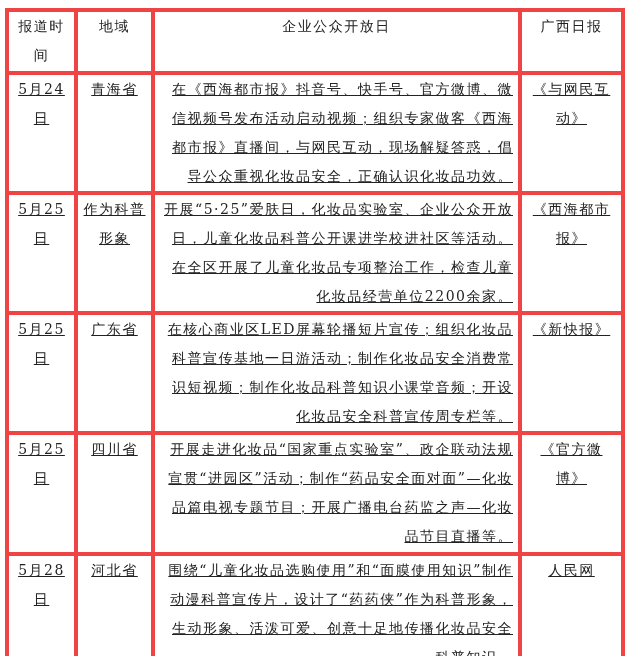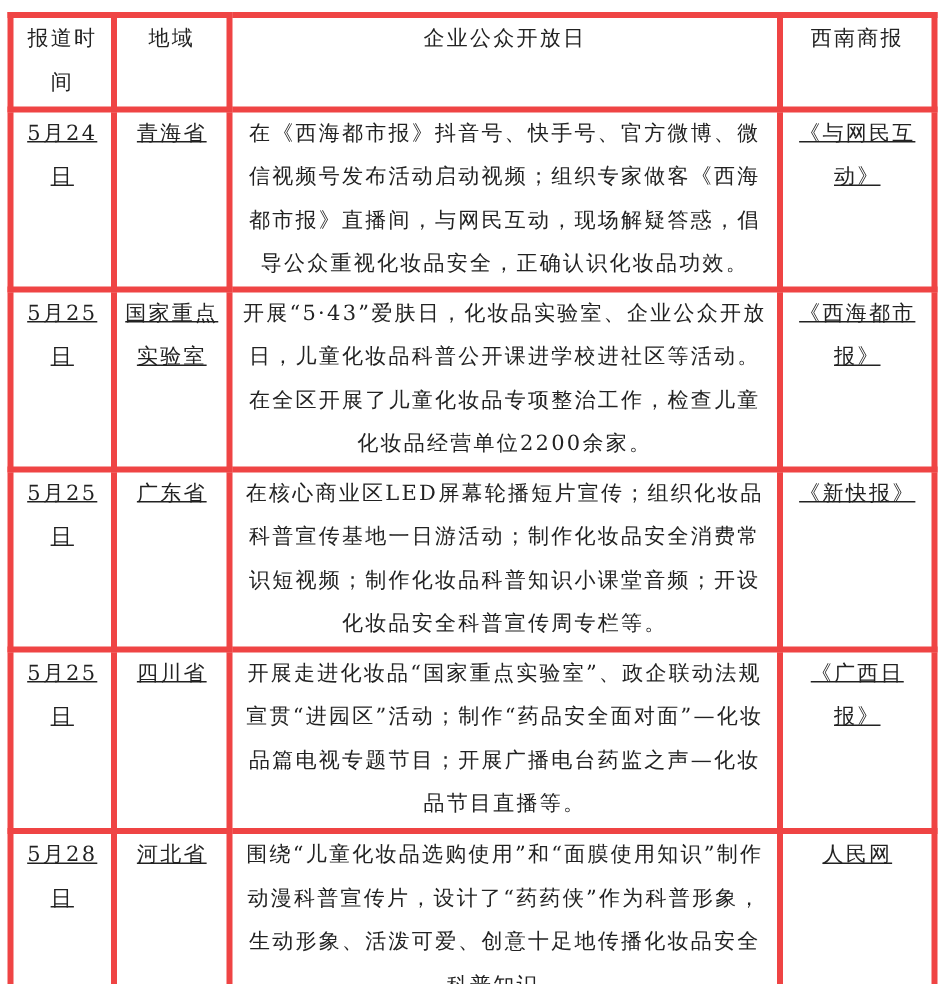--- a/index.html
+++ b/index.html
@@ -14,21 +14,21 @@
       border: 4px solid #ef4444;
       font-weight: normal;
       font-size: 14px;
       line-height: 29px;
       vertical-align: top;
       padding: 0 5px;
       letter-spacing: 1.5px;
     }
     th { text-align: center; }
     td.c-date, td.c-region, td.c-media { text-align: center; text-decoration: underline; }
-    td.c-content { text-align: center; padding: 0 8px 0 6px; }
+    td.c-content { text-align: right; padding: 0 8px 0 6px; text-decoration: underline; }
     col.w1 { width: 69px; }
     col.w2 { width: 77px; }
     col.w3 { width: 367px; }
     col.w4 { width: 103px; }
     tr.hdr th { height: 59px; }
     tr.r1 td { height: 114px; }
     tr.r2 td { height: 114px; }
     tr.r3 td { height: 116px; }
     tr.r4 td { height: 117px; }
     tr.r5 td { height: 116px; }
@@ -41,45 +41,45 @@
     <col class="w1">
       <col class="w2">
       <col class="w3">
       <col class="w4">
   </colgroup>
   <tbody>
       <tr class="hdr">
     <th>报道时间</th>
     <th>地域</th>
     <th>企业公众开放日</th>
-    <th>西南商报</th>
+    <th>广西日报</th>
   </tr>
   <tr class="r1">
     <td class="c-date">5月24日</td>
     <td class="c-region">青海省</td>
     <td class="c-content">在《西海都市报》抖音号、快手号、官方微博、微信视频号发布活动启动视频；组织专家做客《西海都市报》直播间，与网民互动，现场解疑答惑，倡导公众重视化妆品安全，正确认识化妆品功效。</td>
     <td class="c-media">《与网民互动》</td>
   </tr>
   <tr class="r2">
     <td class="c-date">5月25日</td>
-    <td class="c-region">国家重点实验室</td>
-    <td class="c-content">开展“5·43”爱肤日，化妆品实验室、企业公众开放日，儿童化妆品科普公开课进学校进社区等活动。在全区开展了儿童化妆品专项整治工作，检查儿童化妆品经营单位2200余家。</td>
+    <td class="c-region">作为科普形象</td>
+    <td class="c-content">开展“5·25”爱肤日，化妆品实验室、企业公众开放日，儿童化妆品科普公开课进学校进社区等活动。在全区开展了儿童化妆品专项整治工作，检查儿童化妆品经营单位2200余家。</td>
     <td class="c-media">《西海都市报》</td>
   </tr>
   <tr class="r3">
     <td class="c-date">5月25日</td>
     <td class="c-region">广东省</td>
     <td class="c-content">在核心商业区LED屏幕轮播短片宣传；组织化妆品科普宣传基地一日游活动；制作化妆品安全消费常识短视频；制作化妆品科普知识小课堂音频；开设化妆品安全科普宣传周专栏等。</td>
     <td class="c-media">《新快报》</td>
   </tr>
   <tr class="r4">
     <td class="c-date">5月25日</td>
     <td class="c-region">四川省</td>
     <td class="c-content">开展走进化妆品“国家重点实验室”、政企联动法规宣贯“进园区”活动；制作“药品安全面对面”—化妆品篇电视专题节目；开展广播电台药监之声—化妆品节目直播等。</td>
-    <td class="c-media">《广西日报》</td>
+    <td class="c-media">《官方微博》</td>
   </tr>
   <tr class="r5">
     <td class="c-date">5月28日</td>
     <td class="c-region">河北省</td>
     <td class="c-content">围绕“儿童化妆品选购使用”和“面膜使用知识”制作动漫科普宣传片，设计了“药药侠”作为科普形象，生动形象、活泼可爱、创意十足地传播化妆品安全科普知识。</td>
     <td class="c-media">人民网</td>
   </tr>
 </tbody>
   </table>
 

